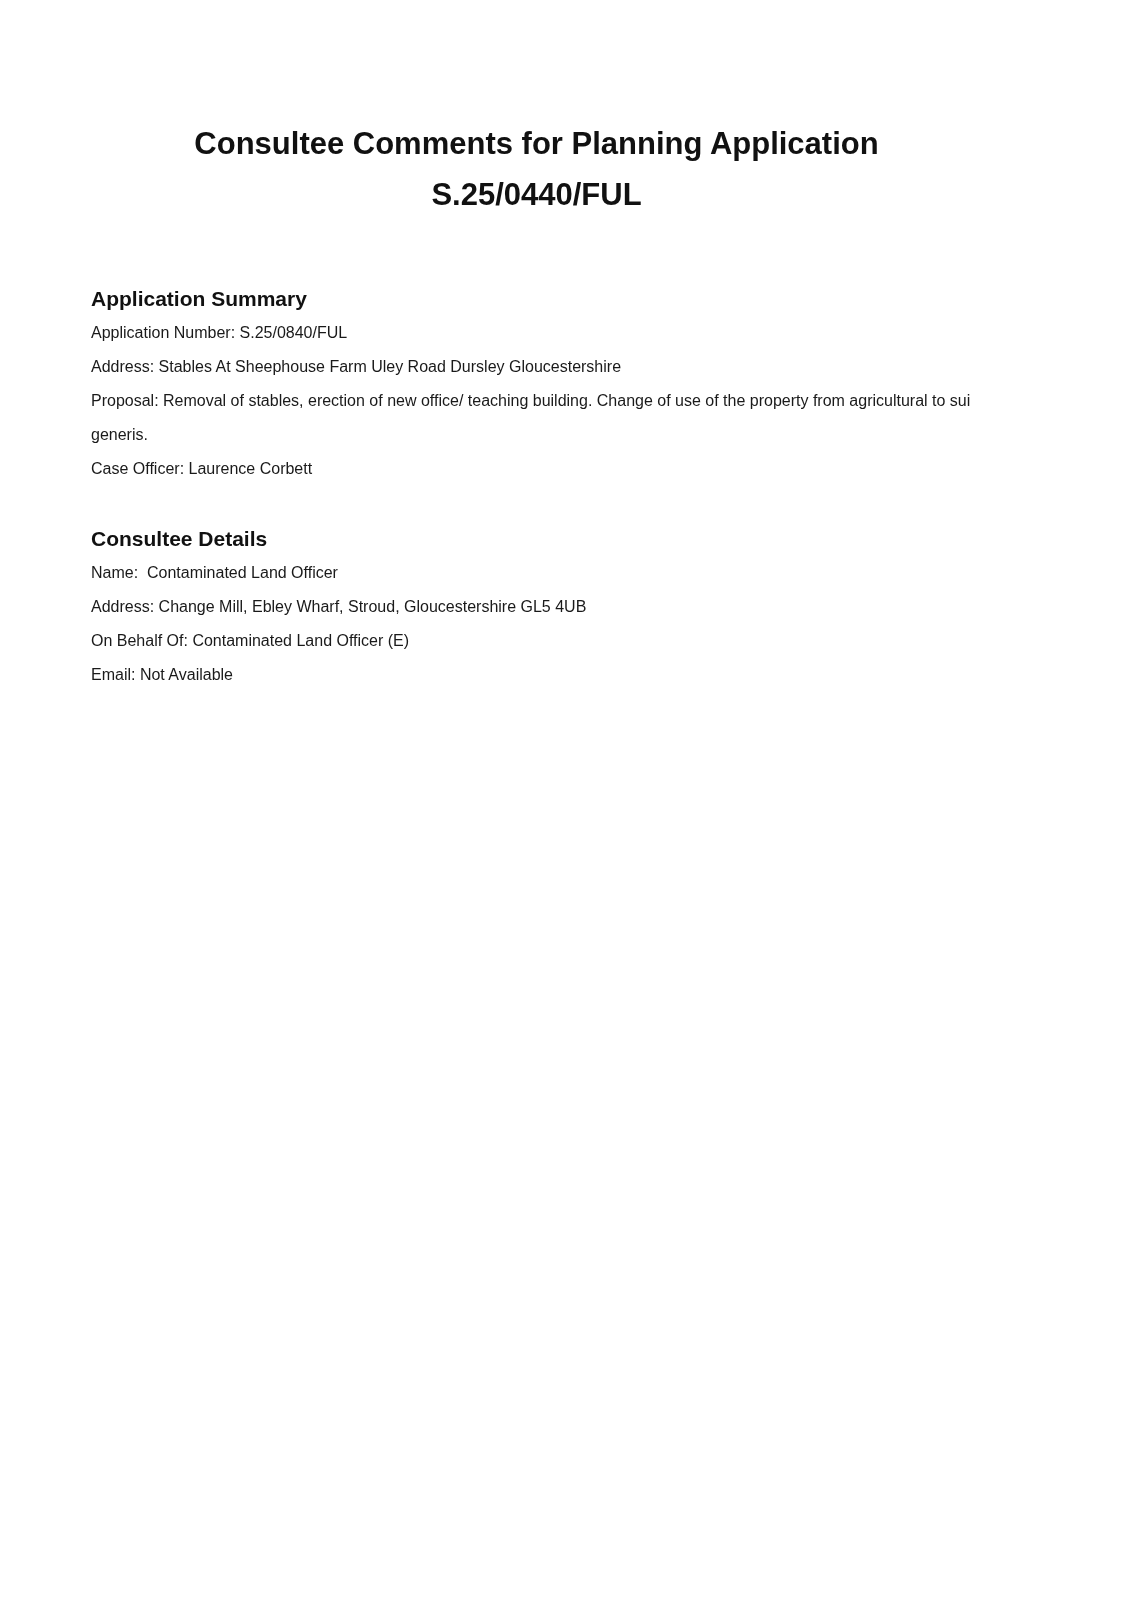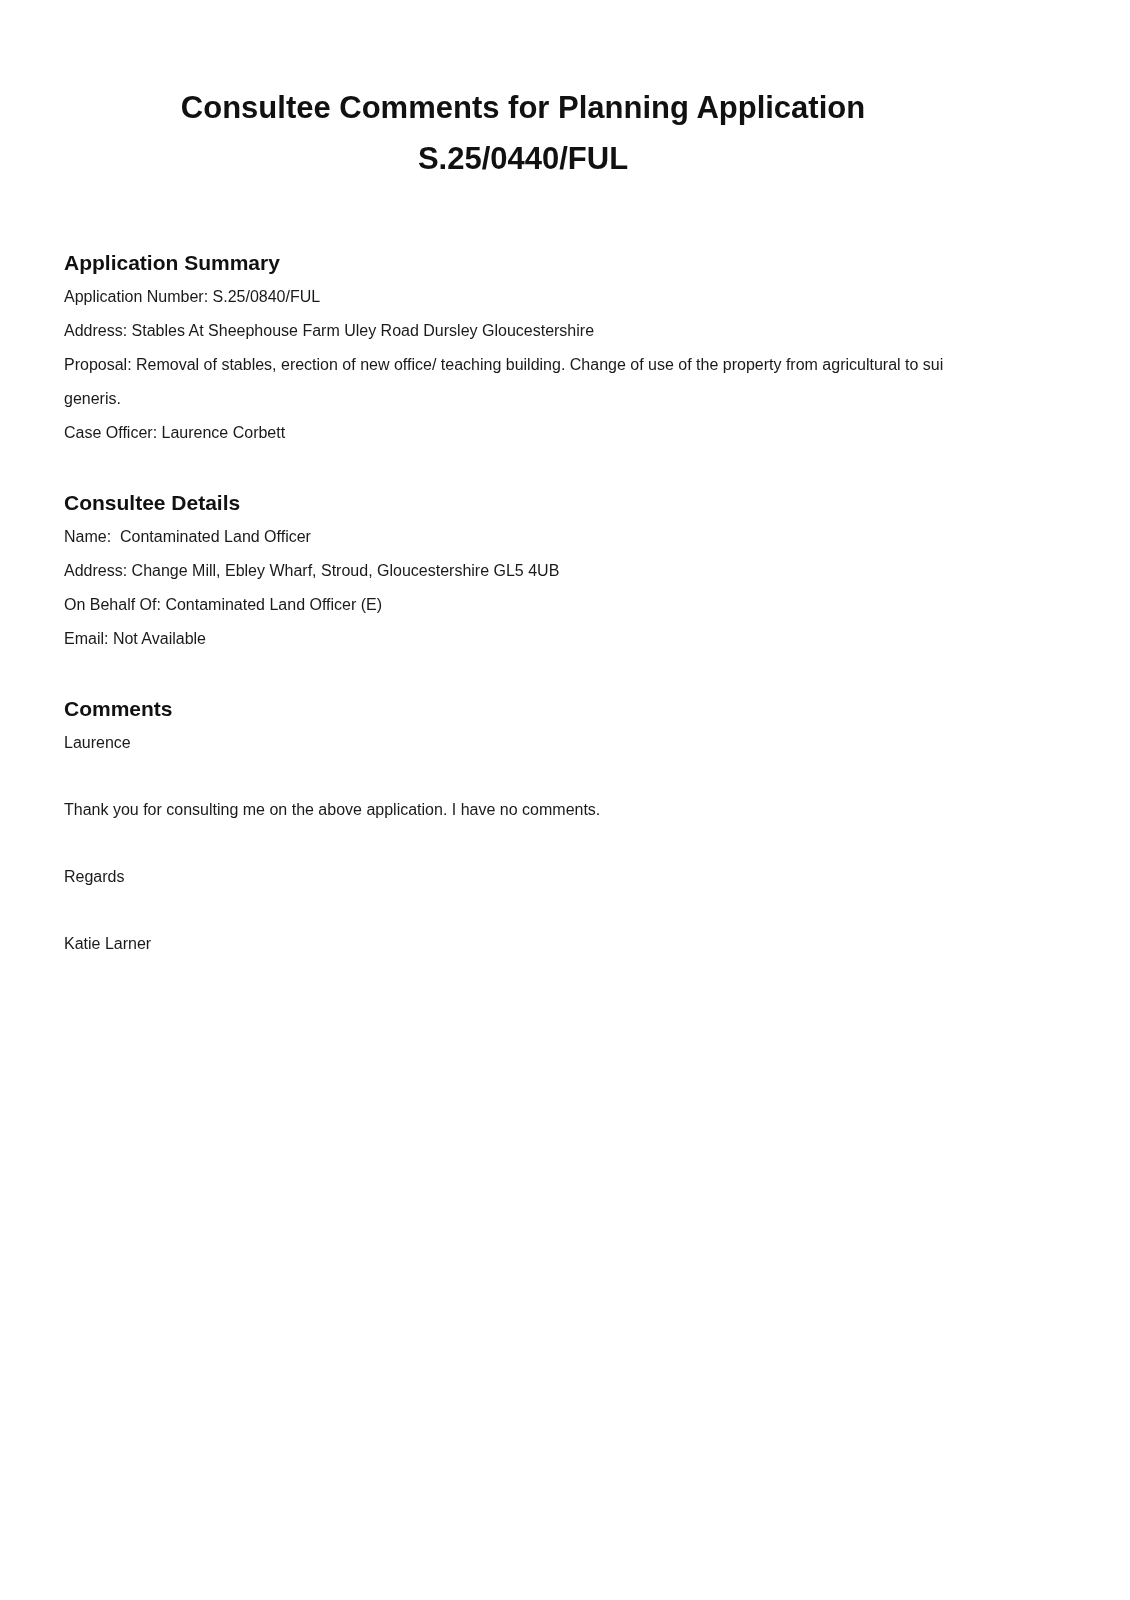--- a/index.html
+++ b/index.html
@@ -11,21 +11,22 @@
   body {
     width: 1130px;
     height: 1600px;
     font-family: "Liberation Sans", sans-serif;
     color: #1a1a1a;
     position: relative;
     overflow: hidden;
   }
 
   .page {
-    padding: 82px 148px 0 64px;
+    padding: 82px 148px 0 91px;
+    margin-top: 36px;
   }
 
   .doc-title {
     text-align: center;
     font-weight: 700;
     font-size: 31px;
     line-height: 51px;
     color: #111111;
     margin-bottom: 62px;
   }
@@ -75,21 +76,14 @@
   </div>
 
   <div class="section">
     <div class="section-heading">Consultee Details</div>
     <div class="body-line">Name:  Contaminated Land Officer</div>
     <div class="body-line">Address: Change Mill, Ebley Wharf, Stroud, Gloucestershire GL5 4UB</div>
     <div class="body-line">On Behalf Of: Contaminated Land Officer (E)</div>
     <div class="body-line">Email: Not Available</div>
   </div>
 
-  <div class="section comments">
-    <div class="section-heading">Comments</div>
-    <div class="body-line">Laurence</div>
-    <div class="body-line">Thank you for consulting me on the above application. I have no comments.</div>
-    <div class="body-line">Regards</div>
-    <div class="body-line">Katie Larner</div>
-  </div>
 
 </div>
 
 </body></html>

